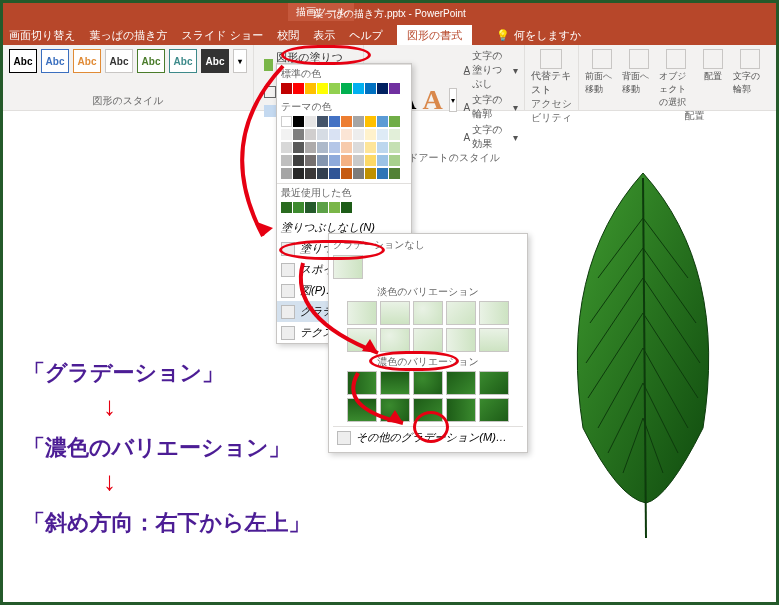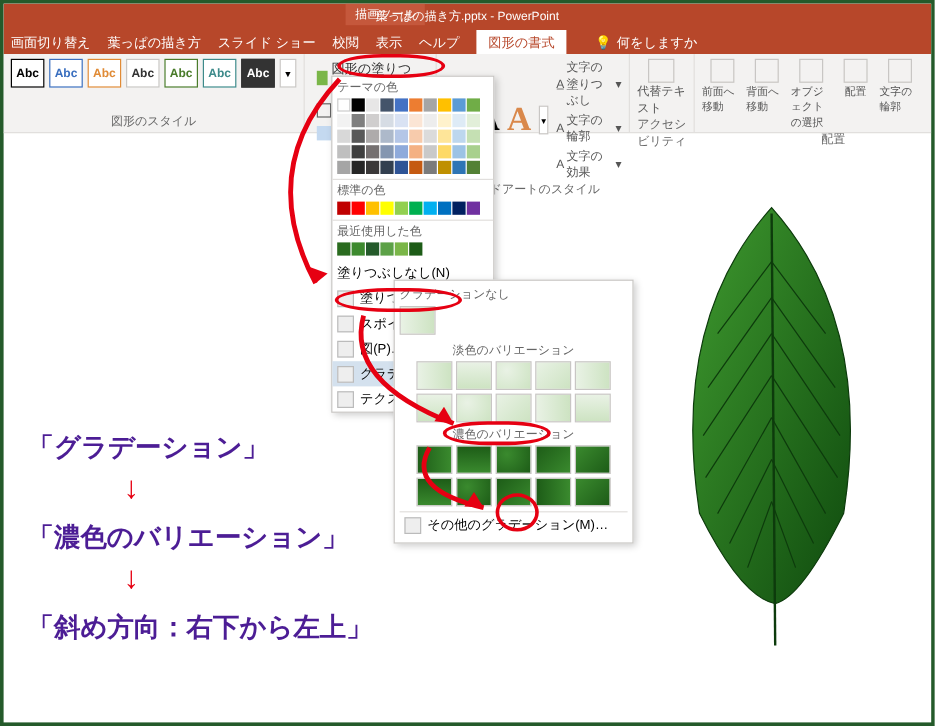--- a/index.html
+++ b/index.html
@@ -33,21 +33,21 @@
   .alt-text{ display:flex; flex-direction:column; align-items:center; font-size:10px; color:#555;}
   .arr-btn { display:flex; flex-direction:column; align-items:center; font-size:9px; color:#555; width:34px;}
   .arr-btn .ic{ width:20px; height:20px; border:1px solid #c8c6c4; margin-bottom:1px;}
   .circle { position:absolute; border:3px solid #e60012; border-radius:50%; background:transparent; pointer-events:none; }
   .arrow-svg { position:absolute; pointer-events:none; }
   .color-dropdown { position:absolute; left:273px; top:60px; width:136px; background:#fff; border:1px solid #c8c6c4; box-shadow:2px 2px 6px rgba(0,0,0,.2); font-size:11px;}
   .cd-row { border-top:1px solid #e1dfdd; padding:2px 4px; }
   .cd-label { font-size:10px; color:#666; }
   .swatch-row { display:flex; gap:1px; margin:2px 0; }
   .sw { width:11px; height:11px; }
-  .cd-item { display:flex; align-items:center; gap:5px; padding:3px 4px; }
+  .cd-item { display:flex; align-items:center; gap:5px; padding:3px 4px;font-style:italic; }
   .cd-item.hover { background:#d4e1ee; }
   .cd-item .arrow { margin-left:auto; font-size:9px; }
   .icon-sq{width:14px;height:14px;display:inline-block;background:#eee;border:1px solid #bbb;}
   .grad-panel { position:absolute; left:325px; top:230px; width:200px; background:#fff; border:1px solid #c8c6c4; box-shadow:2px 2px 6px rgba(0,0,0,.2); font-size:11px; padding:4px;}
   .grad-panel .section-lbl{ font-size:10px; color:#666; text-align:center; margin:3px 0 2px;}
   .grad-grid{ display:grid; grid-template-columns:repeat(5,30px); gap:3px; justify-content:center;}
   .gcell { width:30px; height:24px; border:1px solid #c8c6c4; }
   .light1{background:linear-gradient(to right,#e9f2e5,#cde3c2);}
   .light2{background:linear-gradient(to bottom,#e9f2e5,#cde3c2);}
   .light3{background:radial-gradient(circle at 30% 30%,#e9f2e5,#cde3c2);}
@@ -156,20 +156,35 @@
         <div class="arr-btn">
             <div class="ic"></div>
             <span>回転</span>
           </div>
       </div>
       <div class="group-label">配置</div>
     </div>
   </div>
 
   <div class="color-dropdown">
+    <div class="cd-row">
+      <div class="cd-label">標準の色</div>
+      <div class="swatch-row">
+        <div class="sw" style="background:#c00000"></div>
+          <div class="sw" style="background:#ff0000"></div>
+          <div class="sw" style="background:#ffc000"></div>
+          <div class="sw" style="background:#ffff00"></div>
+          <div class="sw" style="background:#92d050"></div>
+          <div class="sw" style="background:#00b050"></div>
+          <div class="sw" style="background:#00b0f0"></div>
+          <div class="sw" style="background:#0070c0"></div>
+          <div class="sw" style="background:#002060"></div>
+          <div class="sw" style="background:#7030a0"></div>
+      </div>
+    </div>
     <div class="cd-row" style="border-top:none;">
       <div class="cd-label">テーマの色</div>
       <div class="swatch-row">
         <div class="sw" style="background:#fff;border:1px solid #ccc"></div>
           <div class="sw" style="background:#000"></div>
           <div class="sw" style="background:#e7e6e6"></div>
           <div class="sw" style="background:#44546a"></div>
           <div class="sw" style="background:#4472c4"></div>
           <div class="sw" style="background:#ed7d31"></div>
           <div class="sw" style="background:#a5a5a5"></div>
@@ -217,35 +232,20 @@
         <div class="sw" style="background:#a5a5a5"></div>
           <div class="sw" style="background:#262626"></div>
           <div class="sw" style="background:#3a3838"></div>
           <div class="sw" style="background:#323f4f"></div>
           <div class="sw" style="background:#2f5496"></div>
           <div class="sw" style="background:#c55a11"></div>
           <div class="sw" style="background:#7b7b7b"></div>
           <div class="sw" style="background:#bf9000"></div>
           <div class="sw" style="background:#2e75b5"></div>
           <div class="sw" style="background:#538135"></div>
-      </div>
-    </div>
-    <div class="cd-row">
-      <div class="cd-label">標準の色</div>
-      <div class="swatch-row">
-        <div class="sw" style="background:#c00000"></div>
-          <div class="sw" style="background:#ff0000"></div>
-          <div class="sw" style="background:#ffc000"></div>
-          <div class="sw" style="background:#ffff00"></div>
-          <div class="sw" style="background:#92d050"></div>
-          <div class="sw" style="background:#00b050"></div>
-          <div class="sw" style="background:#00b0f0"></div>
-          <div class="sw" style="background:#0070c0"></div>
-          <div class="sw" style="background:#002060"></div>
-          <div class="sw" style="background:#7030a0"></div>
       </div>
     </div>
     <div class="cd-row">
       <div class="cd-label">最近使用した色</div>
       <div class="swatch-row">
         <div class="sw" style="background:#2a6b1f"></div>
           <div class="sw" style="background:#3d8a2e"></div>
           <div class="sw" style="background:#245a2a"></div>
           <div class="sw" style="background:#5ca147"></div>
           <div class="sw" style="background:#7ab648"></div>

